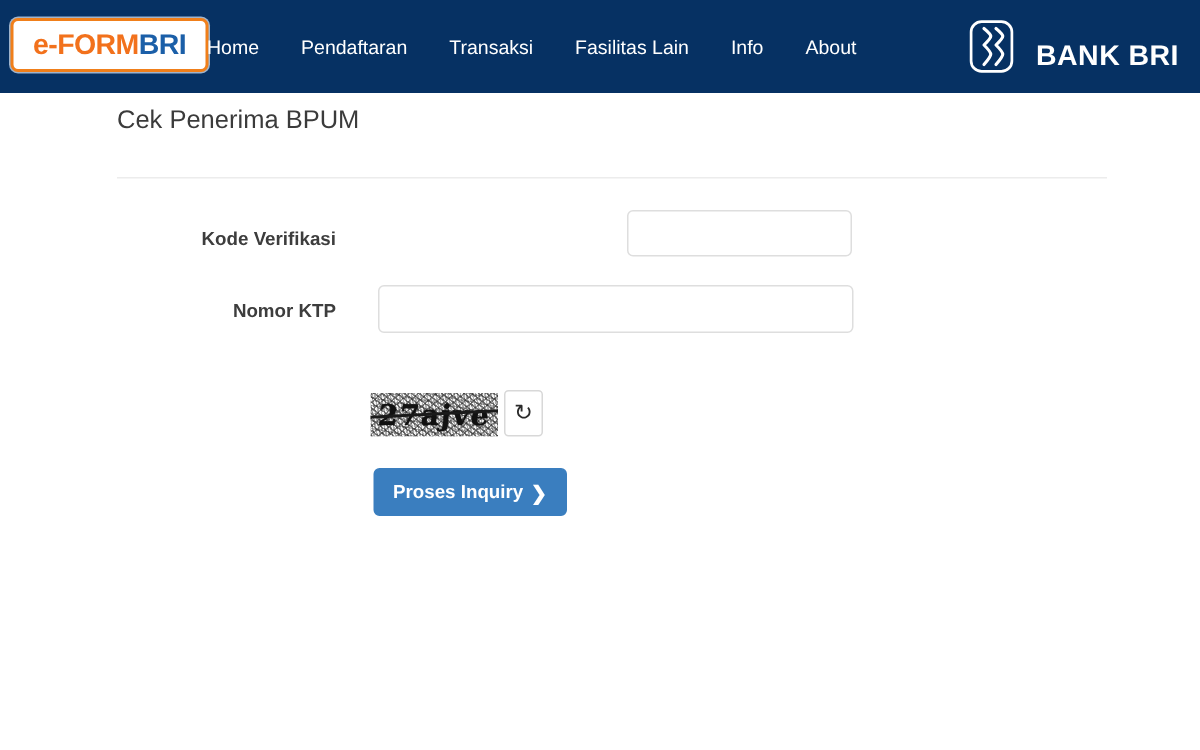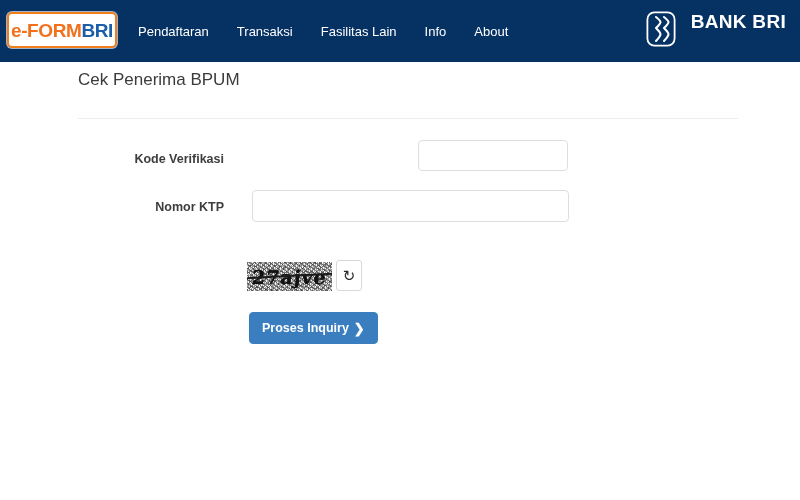--- a/index.html
+++ b/index.html
@@ -18,21 +18,21 @@
     left: 0; top: 0;
     width: 800px; height: 62px;
     background: #063163;
     display: flex;
     align-items: center;
   }
 
   .brand-logo {
     position: absolute;
     left: 7px; top: 12px;
-    width: 110px; height: 36px;
+    width: 132px; height: 36px;
     background: #ffffff;
     border: 2px solid #f07f1a;
     border-radius: 5px;
     display: flex;
     align-items: center;
     justify-content: center;
     box-shadow: 0 0 0 1px #9fb4cc;
   }
   .brand-logo .txt {
     font-size: 19px;
@@ -59,21 +59,21 @@
     white-space: nowrap;
     cursor: pointer;
     text-decoration: none;
   }
 
   .bank-logo {
     position: absolute;
     right: 14px; top: 11px;
     height: 38px;
     display: flex;
-    align-items: flex-start;
+    align-items: flex-end;
     gap: 15px;
   }
   .bank-mark {
     width: 30px; height: 36px;
   }
   .bank-text {
     color: #ffffff;
     font-size: 19px;
     font-weight: bold;
     letter-spacing: 0.3px;
@@ -224,20 +224,21 @@
 </head>
 <body>
 
 <div class="header">
 
   <div class="brand-logo">
     <span class="txt"><span class="eform">e-FORM</span><span class="bri">BRI</span></span>
   </div>
 
   <nav class="nav">
+    <a class="nav-item">Home</a>
     <a class="nav-item">Pendaftaran</a>
     <a class="nav-item">Transaksi</a>
     <a class="nav-item">Fasilitas Lain</a>
     <a class="nav-item">Info</a>
     <a class="nav-item">About</a>
   </nav>
 
   <div class="bank-logo">
     <svg class="bank-mark" viewBox="0 0 30 36">
       <rect x="1.4" y="1.4" width="27.2" height="33.2" rx="7" ry="7" fill="none" stroke="#ffffff" stroke-width="1.8"></rect>

